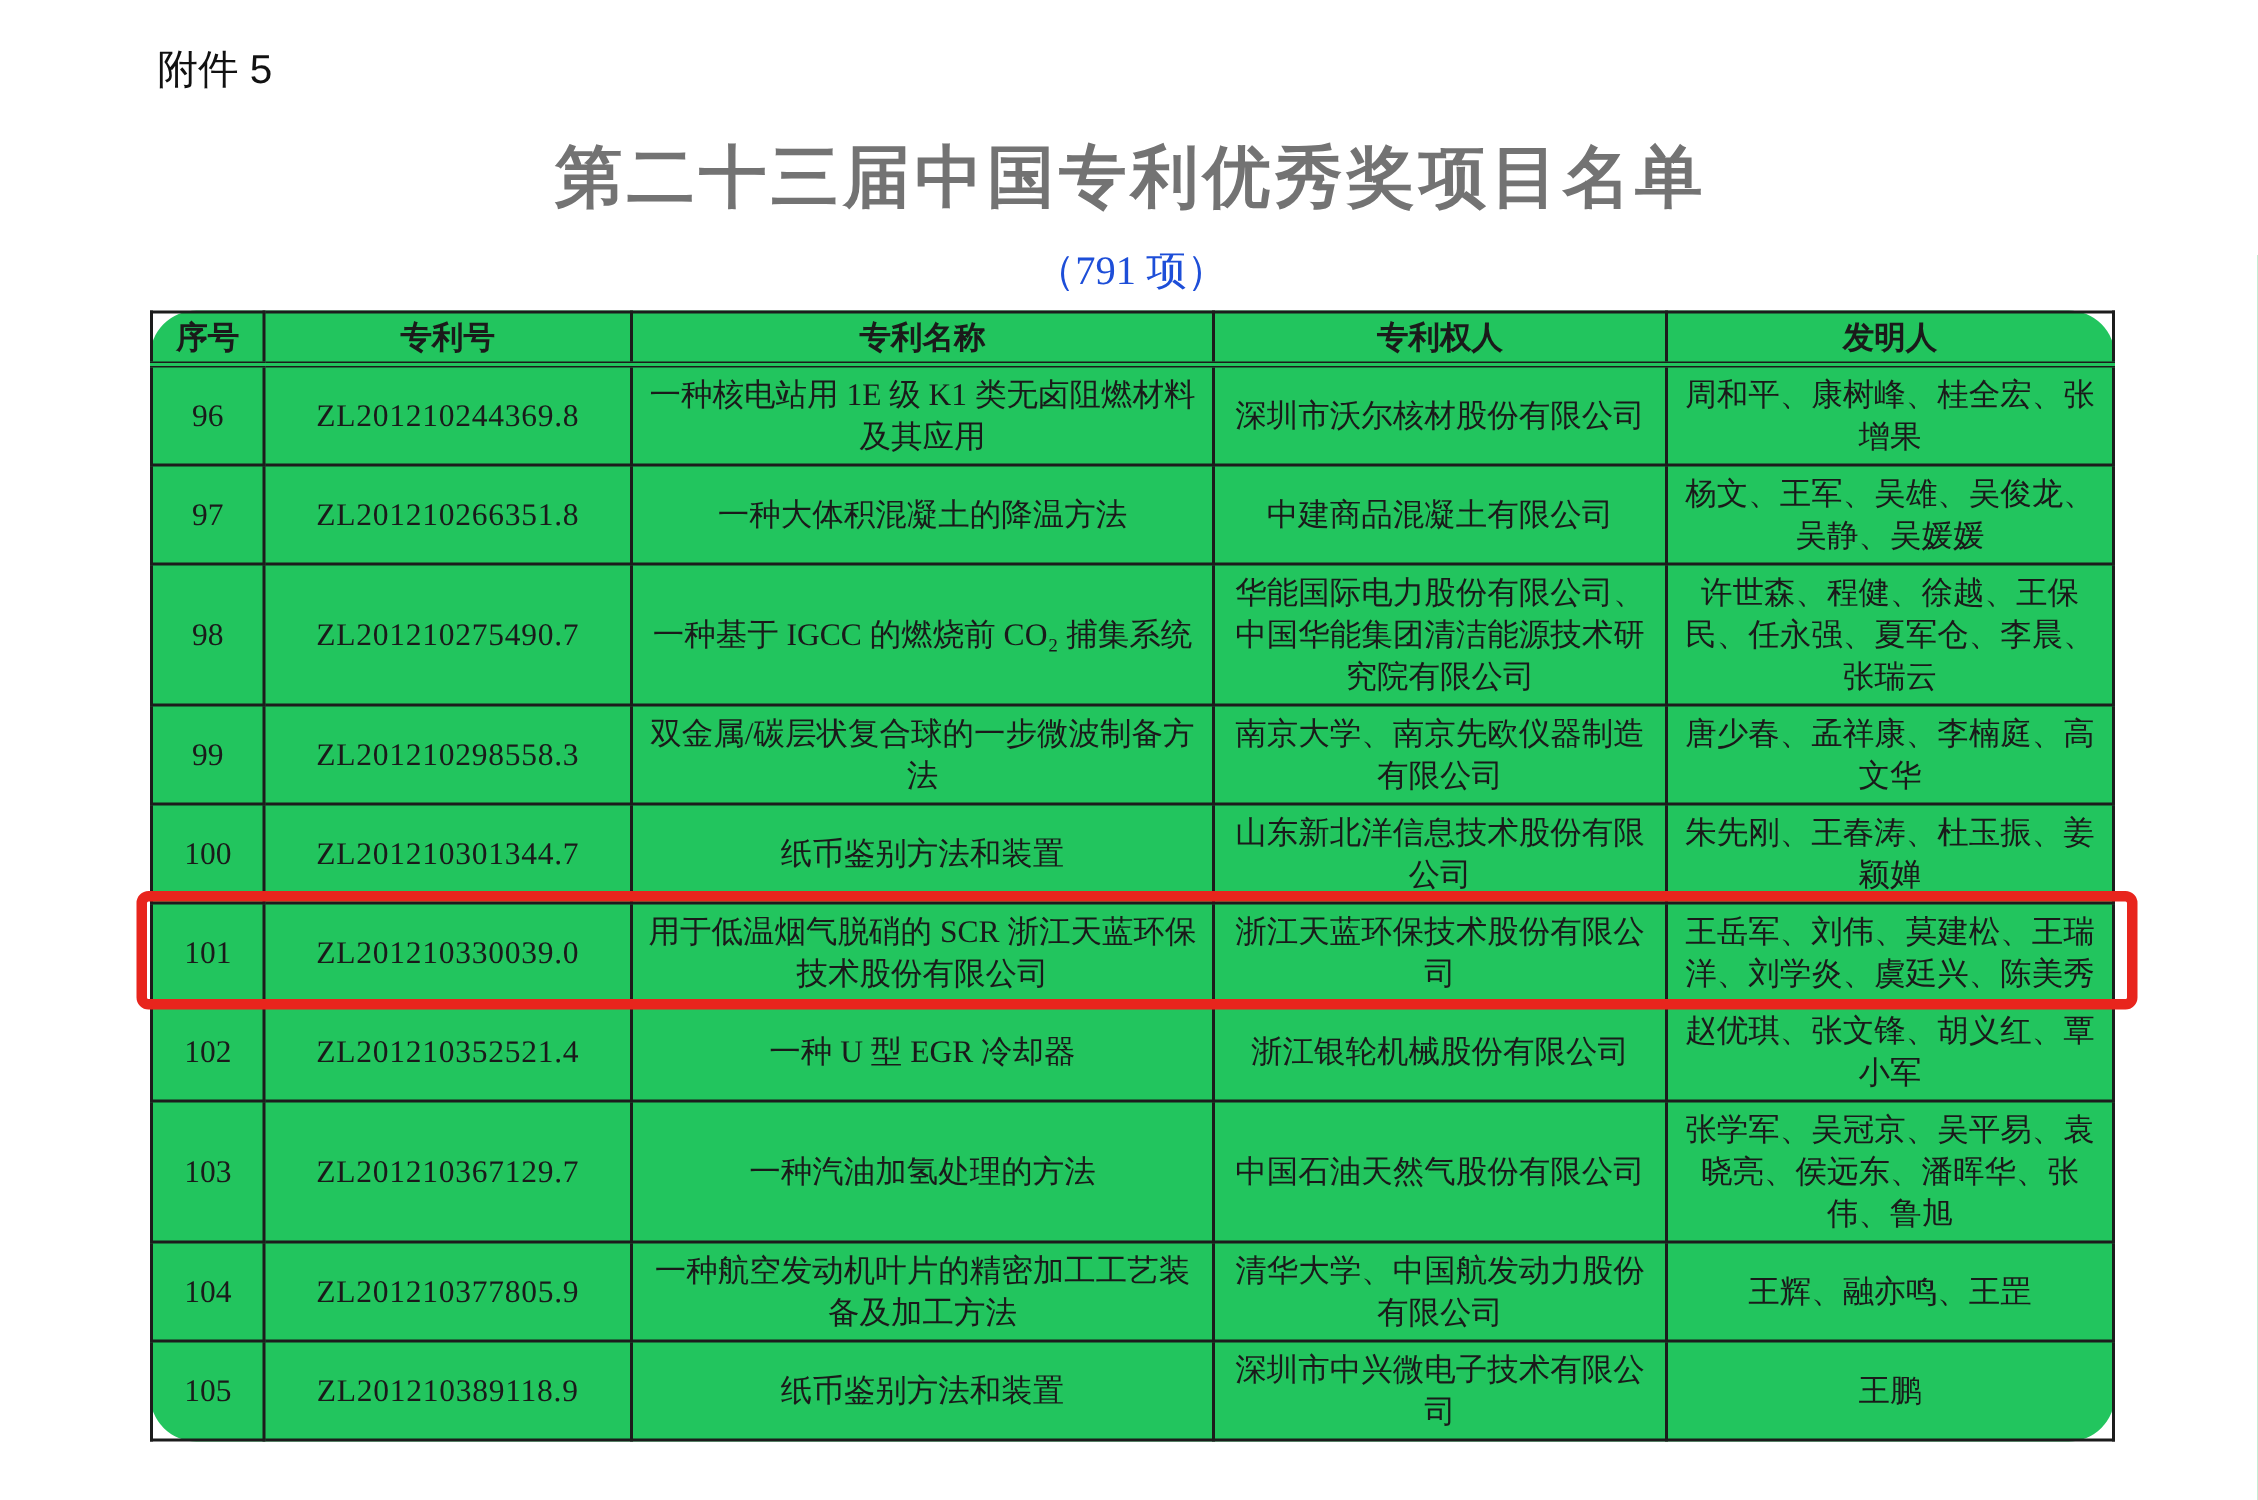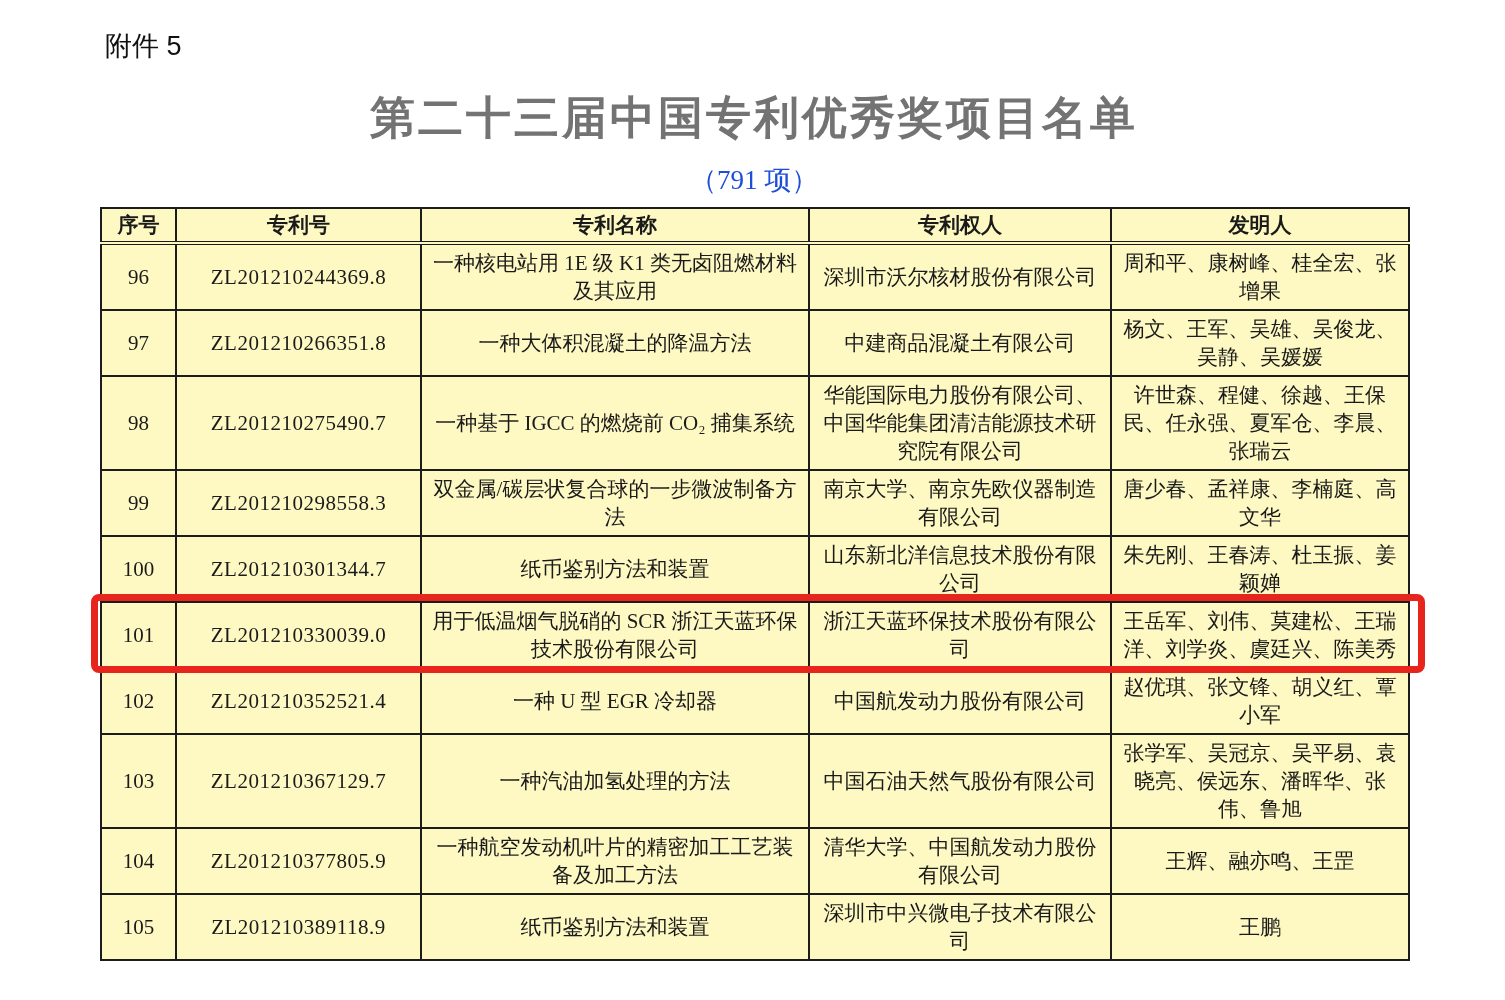--- a/index.html
+++ b/index.html
@@ -32,21 +32,22 @@
     text-align: center;
     font-size: 27px; color: #1d4ed8;
   }
   .table-wrap {
     position: absolute; left: 100px; top: 207px; width: 1308px;
   }
   table.patents {
     width: 1308px;
     border-collapse: collapse;
     table-layout: fixed;
-    background: #fef9c3;
+    background: #22c55e;
+    border-radius: 31px;
   }
   table.patents col.c0 { width: 75px; }
   table.patents col.c1 { width: 245px; }
   table.patents col.c2 { width: 388px; }
   table.patents col.c3 { width: 302px; }
   table.patents col.c4 { width: 298px; }
   table.patents th, table.patents td {
     border: 2px solid #1c1c1c;
     text-align: center;
     vertical-align: middle;
@@ -143,21 +144,21 @@
     <td class="cell-no">101</td>
     <td class="cell-patno">ZL201210330039.0</td>
     <td class="cell-name">用于低温烟气脱硝的 SCR 浙江天蓝环保技术股份有限公司</td>
     <td class="cell-owner">浙江天蓝环保技术股份有限公司</td>
     <td class="cell-inv">王岳军、刘伟、莫建松、王瑞洋、刘学炎、虞廷兴、陈美秀</td>
   </tr>
           <tr>
     <td class="cell-no">102</td>
     <td class="cell-patno">ZL201210352521.4</td>
     <td class="cell-name">一种 U 型 EGR 冷却器</td>
-    <td class="cell-owner">中国航发动力股份有限公司</td>
+    <td class="cell-owner">浙江银轮机械股份有限公司</td>
     <td class="cell-inv">赵优琪、张文锋、胡义红、覃小军</td>
   </tr>
           <tr>
     <td class="cell-no">103</td>
     <td class="cell-patno">ZL201210367129.7</td>
     <td class="cell-name">一种汽油加氢处理的方法</td>
     <td class="cell-owner">中国石油天然气股份有限公司</td>
     <td class="cell-inv">张学军、吴冠京、吴平易、袁晓亮、侯远东、潘晖华、张伟、鲁旭</td>
   </tr>
           <tr>

